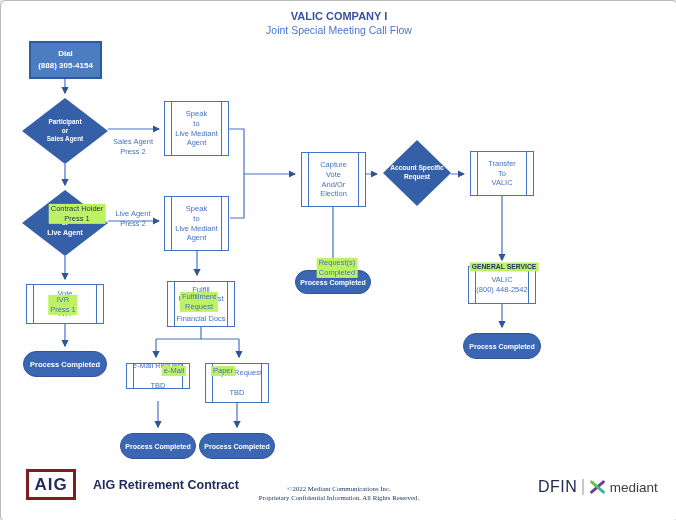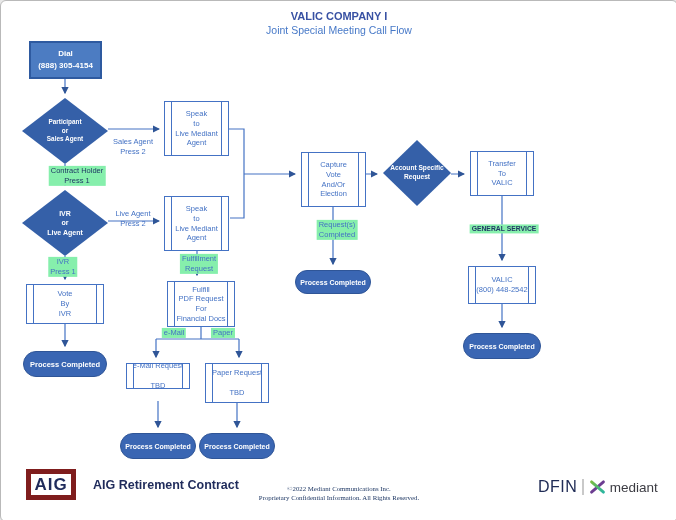--- a/index.html
+++ b/index.html
@@ -12,26 +12,26 @@
   .procbox::before,.procbox::after{content:"";position:absolute;top:0;bottom:0;width:1px;background:#4472C4;}
   .procbox::before{left:6px;}
   .procbox::after{right:6px;}
   .diamond{clip-path:polygon(50% 0,100% 50%,50% 100%,0 50%);background:#3560A8;color:#ffffff;
     font-weight:bold;font-size:6.4px;line-height:1.35;}
   .pill{background:#3A66B3;border:1.5px solid #2F5597;border-radius:14px;color:#ffffff;
     font-size:7.5px;font-weight:bold;}
   .dial{background:#4C7CC2;border:2px solid #2E5AA0;color:#ffffff;font-size:8px;font-weight:bold;line-height:1.5;}
   .elabel{position:absolute;z-index:3;transform:translate(-50%,-50%);text-align:center;color:#4472C4;
     font-size:7.5px;line-height:1.35;white-space:pre-line;padding:0 2px;}
-  .elabel.masked{background:#86efac;}
+  .elabel.masked{background:#bef264;margin-top:38px;}
   .elabel.navy{color:#1F3864;}
   .title-wrap{position:absolute;top:9px;left:0;width:100%;text-align:center;z-index:2;}
   .title-main{font-size:11px;font-weight:bold;color:#3851A3;}
   .title-sub{font-size:10.5px;color:#4779C8;margin-top:2px;}
-  .footer-aigbox{position:absolute;left:25px;top:468px;width:50px;height:31px;border:5px solid #7f1d1d;
+  .footer-aigbox{position:absolute;left:25px;top:468px;width:50px;height:31px;border:3px solid #7f1d1d;
     display:flex;align-items:center;justify-content:center;z-index:2;box-sizing:border-box;
     color:#1F2B5B;font-size:17px;font-weight:bold;letter-spacing:1px;}
   .footer-brand{position:absolute;left:92px;top:477px;z-index:2;color:#1F2B5B;font-size:12.5px;font-weight:bold;}
   .footer-copy{position:absolute;left:0;top:483px;width:676px;text-align:center;z-index:2;
     font-family:"Liberation Serif",serif;font-size:6.8px;line-height:1.35;color:#1F3864;white-space:pre-line;}
   .footer-logos{position:absolute;left:537px;top:474px;height:24px;display:flex;align-items:center;gap:5px;z-index:2;}
   .dfin-text{color:#202C56;font-size:16px;font-weight:400;letter-spacing:.5px;}
   .logo-divider{width:1.5px;height:16px;background:#c9c9c9;}
   .mediant-text{color:#3C3C43;font-size:13.5px;font-weight:500;margin-left:-1px;}
 </style>

